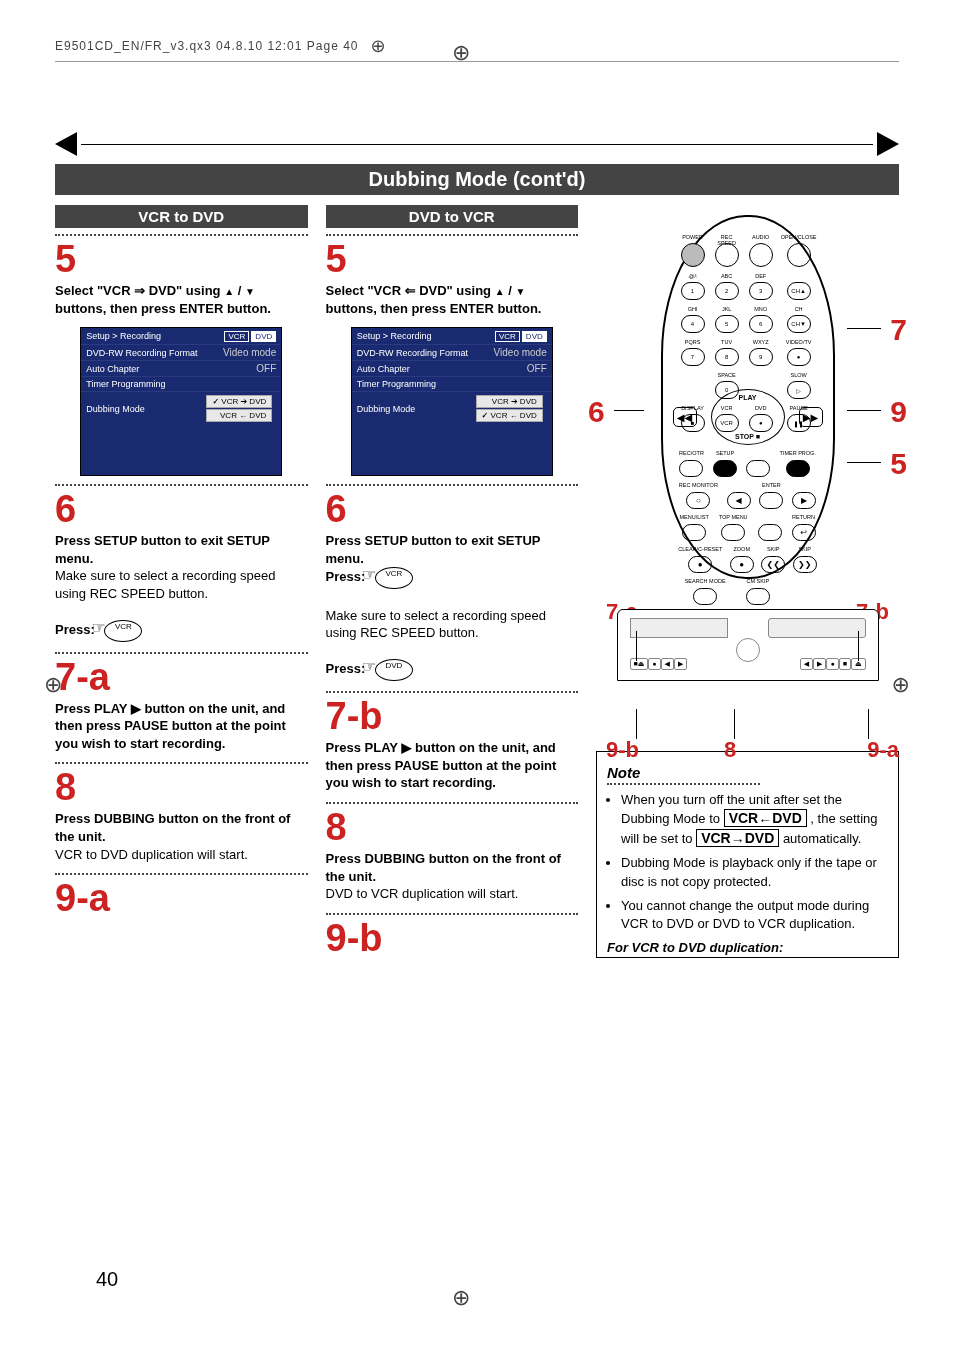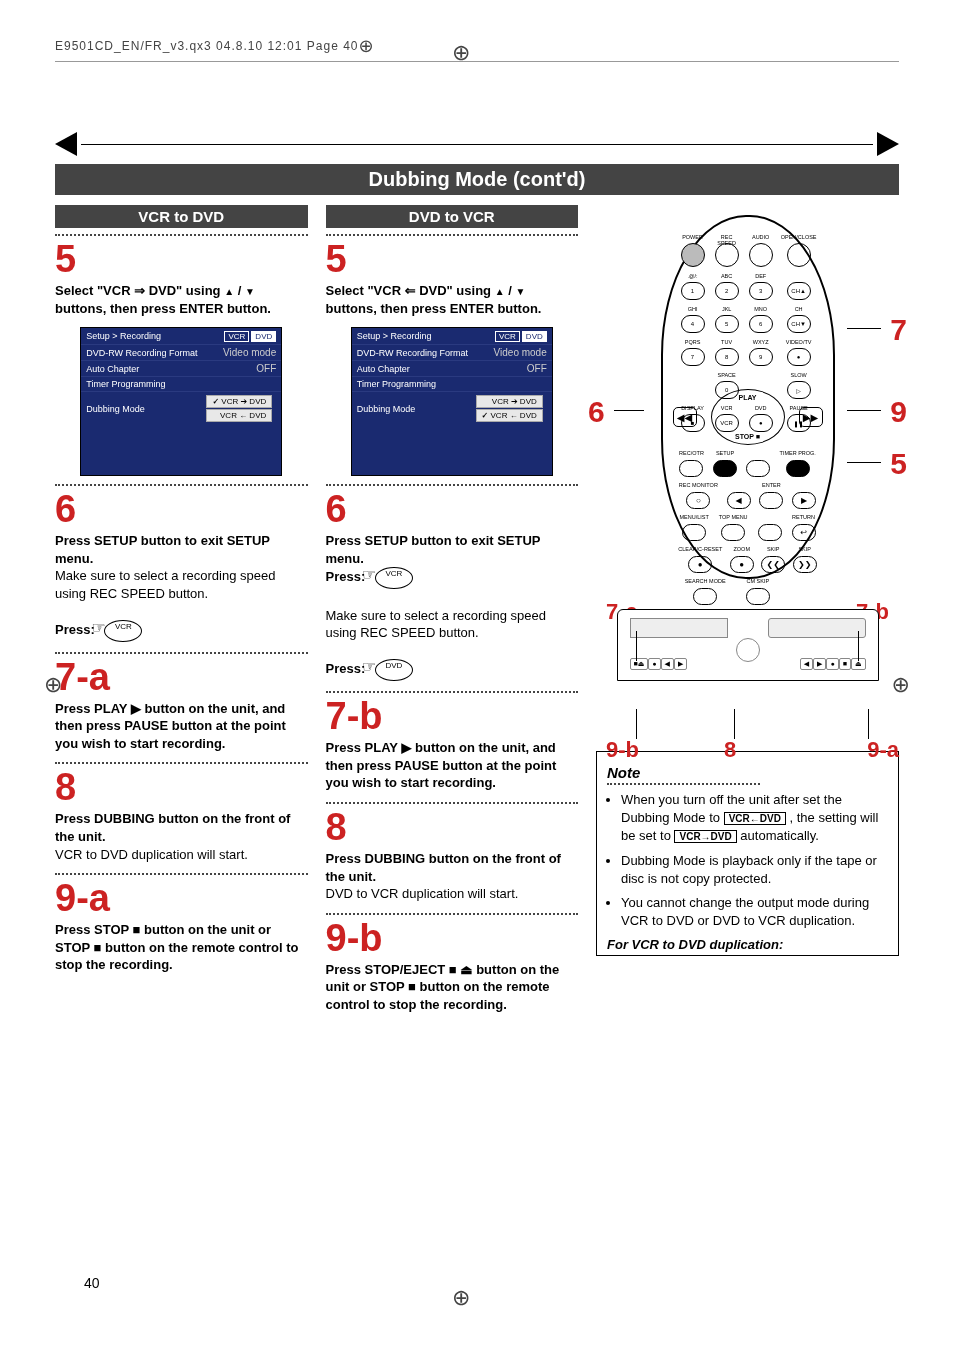--- a/index.html
+++ b/index.html
@@ -5,21 +5,21 @@
   body {
     margin:0; padding:0; background:#fff; font-family: Helvetica, Arial, sans-serif;
     font-size:12px; color:#000;
   }
   .page {
     width:954px; height:1351px; margin:0 auto; position:relative; box-sizing:border-box;
     padding:35px 55px;
   }
   .header-strip {
     font-size:12px; letter-spacing:1px; color:#444; border-bottom:1px solid #999;
-    padding-bottom:4px; margin-bottom:70px; display:flex; align-items:center; 
+    padding-bottom:4px; margin-bottom:70px; display:flex; align-items:center; gap:12px;
   }
   .reg-crop { display:inline-block; font-size:18px; color:#444; }
   .crop-reg { position:absolute; color:#444; font-size:22px; }
   .crop1 { top:40px; left:452px; }
   .crop2 { top:672px; left:44px; }
   .crop3 { top:672px; right:44px; }
   .crop4 { bottom:40px; left:452px; }
   .title-row { display:flex; align-items:center; justify-content:center; margin-bottom:8px; }
   .title-row .arrow-l, .title-row .arrow-r {
     width:0; height:0; border-top:12px solid transparent; border-bottom:12px solid transparent;
@@ -91,22 +91,22 @@
   .fp-btns { position:absolute; bottom:10px; left:12px; right:12px; display:flex; justify-content:space-between; font-size:7px; }
   .fp-btns span { border:1px solid #888; padding:1px 3px; border-radius:2px; }
   .fp-circle { position:absolute; width:22px; height:22px; border:1px solid #888; border-radius:50%; bottom:18px; left:50%; transform:translateX(-50%); }
   .fp-label { position:absolute; font-size:22px; font-weight:bold; color:#c22; }
   .fp-line { position:absolute; width:1px; background:#000; }
   .note-box { border:1px solid #000; padding:10px 10px 0; font-size:13px; line-height:1.4; margin-top:20px;}
   .note-box .note-head { font-style:italic; font-weight:bold; font-size:15px; border-bottom:2px dotted #444; display:inline-block; padding-right:120px; margin-bottom:6px;}
   .note-box ul { margin:0; padding-left:14px; }
   .note-box li { margin-bottom:6px; }
   .note-sub { font-style:italic; font-weight:bold; margin-top:6px; }
-  .boxed { border:1px solid #000; padding:0 4px; font-weight:bold; font-size:10px; white-space:nowrap; }
-  .page-num { position:absolute; bottom:60px; left:84px; font-size:14px; }
+  .boxed { border:1px solid #000; padding:0 4px; font-weight:bold; font-size:14px; white-space:nowrap; }
+  .page-num { position:absolute; bottom:60px; left:96px; font-size:20px; }
 </style>
 </head>
 <body>
 
 <div class="page">
 
   <div class="header-strip">
     <span>E9501CD_EN/FR_v3.qx3  04.8.10  12:01  Page 40</span>
     <span class="reg-crop">⊕</span>
   </div>
@@ -178,21 +178,20 @@
 
       <div class="dotrule"></div>
       <div class="stepnum">8</div>
       <div class="step-text">
         <b>Press DUBBING button on the front of the unit.</b><br>
         <span>VCR to DVD duplication will start.</span>
       </div>
 
       <div class="dotrule"></div>
       <div class="stepnum">9-a</div>
-      <div class="step-text"><b>Press STOP ■ button on the unit or STOP ■ button on the remote control to stop the recording.</b></div>
     </div>
 
     <div class="col">
       <div class="col-heading">DVD to VCR</div>
       <div class="dotrule"></div>
       <div class="stepnum">5</div>
       <div class="step-text">
         <b><span>Select "VCR ⇐ DVD" using </span><span class="triangle-up"></span><span> / </span><span class="triangle-dn"></span><span> buttons, then press ENTER button.</span></b>
       </div>
       <div class="setup-box">
@@ -242,21 +241,20 @@
 
       <div class="dotrule"></div>
       <div class="stepnum">8</div>
       <div class="step-text">
         <b>Press DUBBING button on the front of the unit.</b><br>
         <span>DVD to VCR duplication will start.</span>
       </div>
 
       <div class="dotrule"></div>
       <div class="stepnum">9-b</div>
-      <div class="step-text"><b>Press STOP/EJECT ■ ⏏ button on the unit or STOP ■ button on the remote control to stop the recording.</b></div>
     </div>
 
     <div class="col right-col">
       <div style="position:relative;">
         <div class="remote">
           <div class="rc-grid" id="rc-grid">
               <div style="display: flex; flex-direction: column; align-items: center;">
                 <div class="rc-lbl">POWER</div>
                 <div class="rc-circle" style="background: rgb(187, 187, 187);"></div>
               </div>

